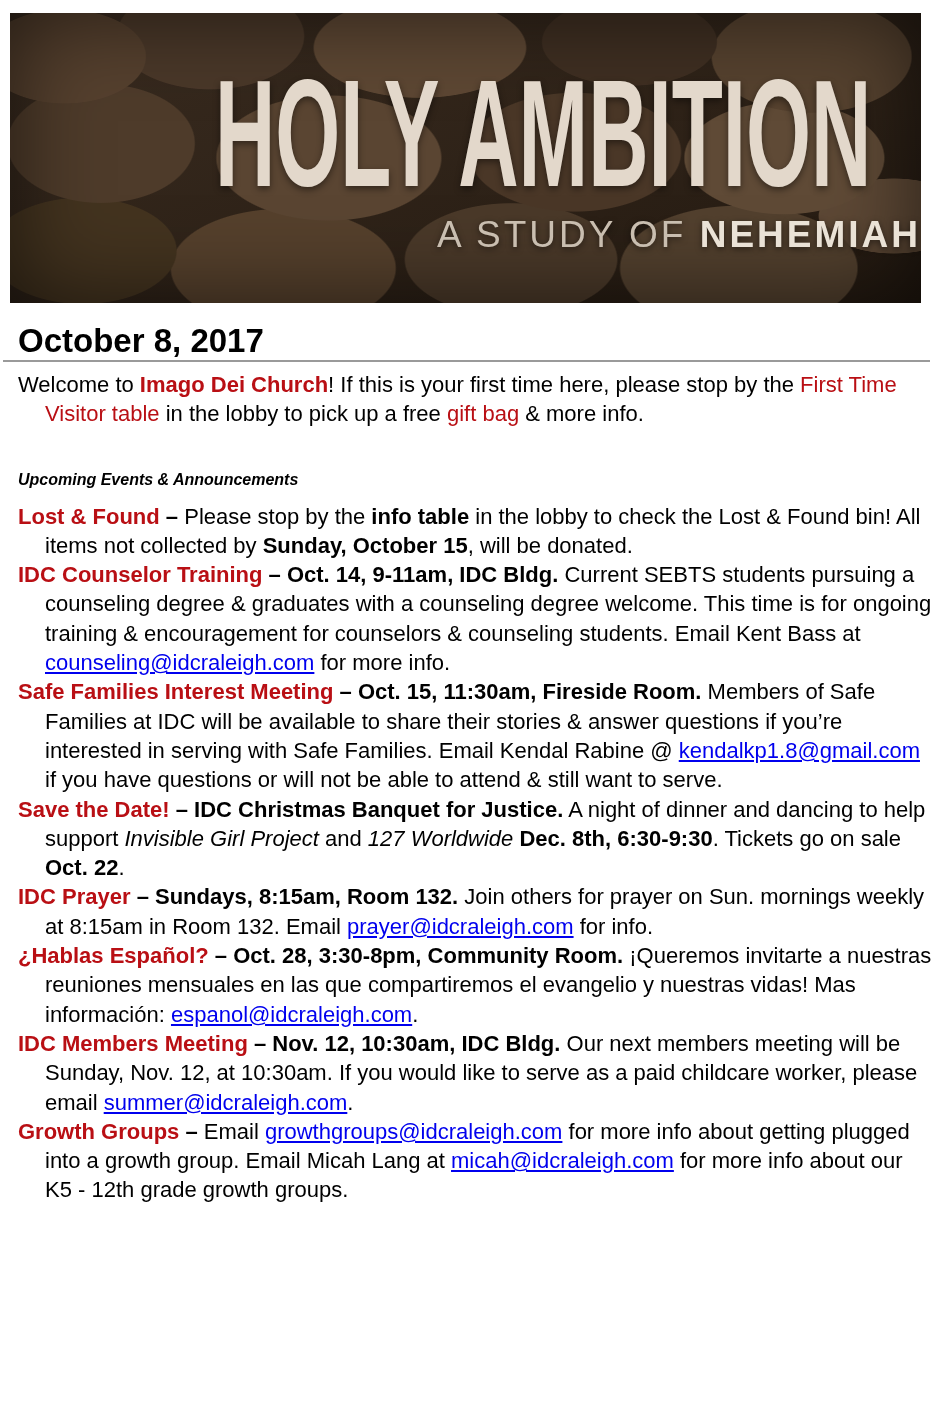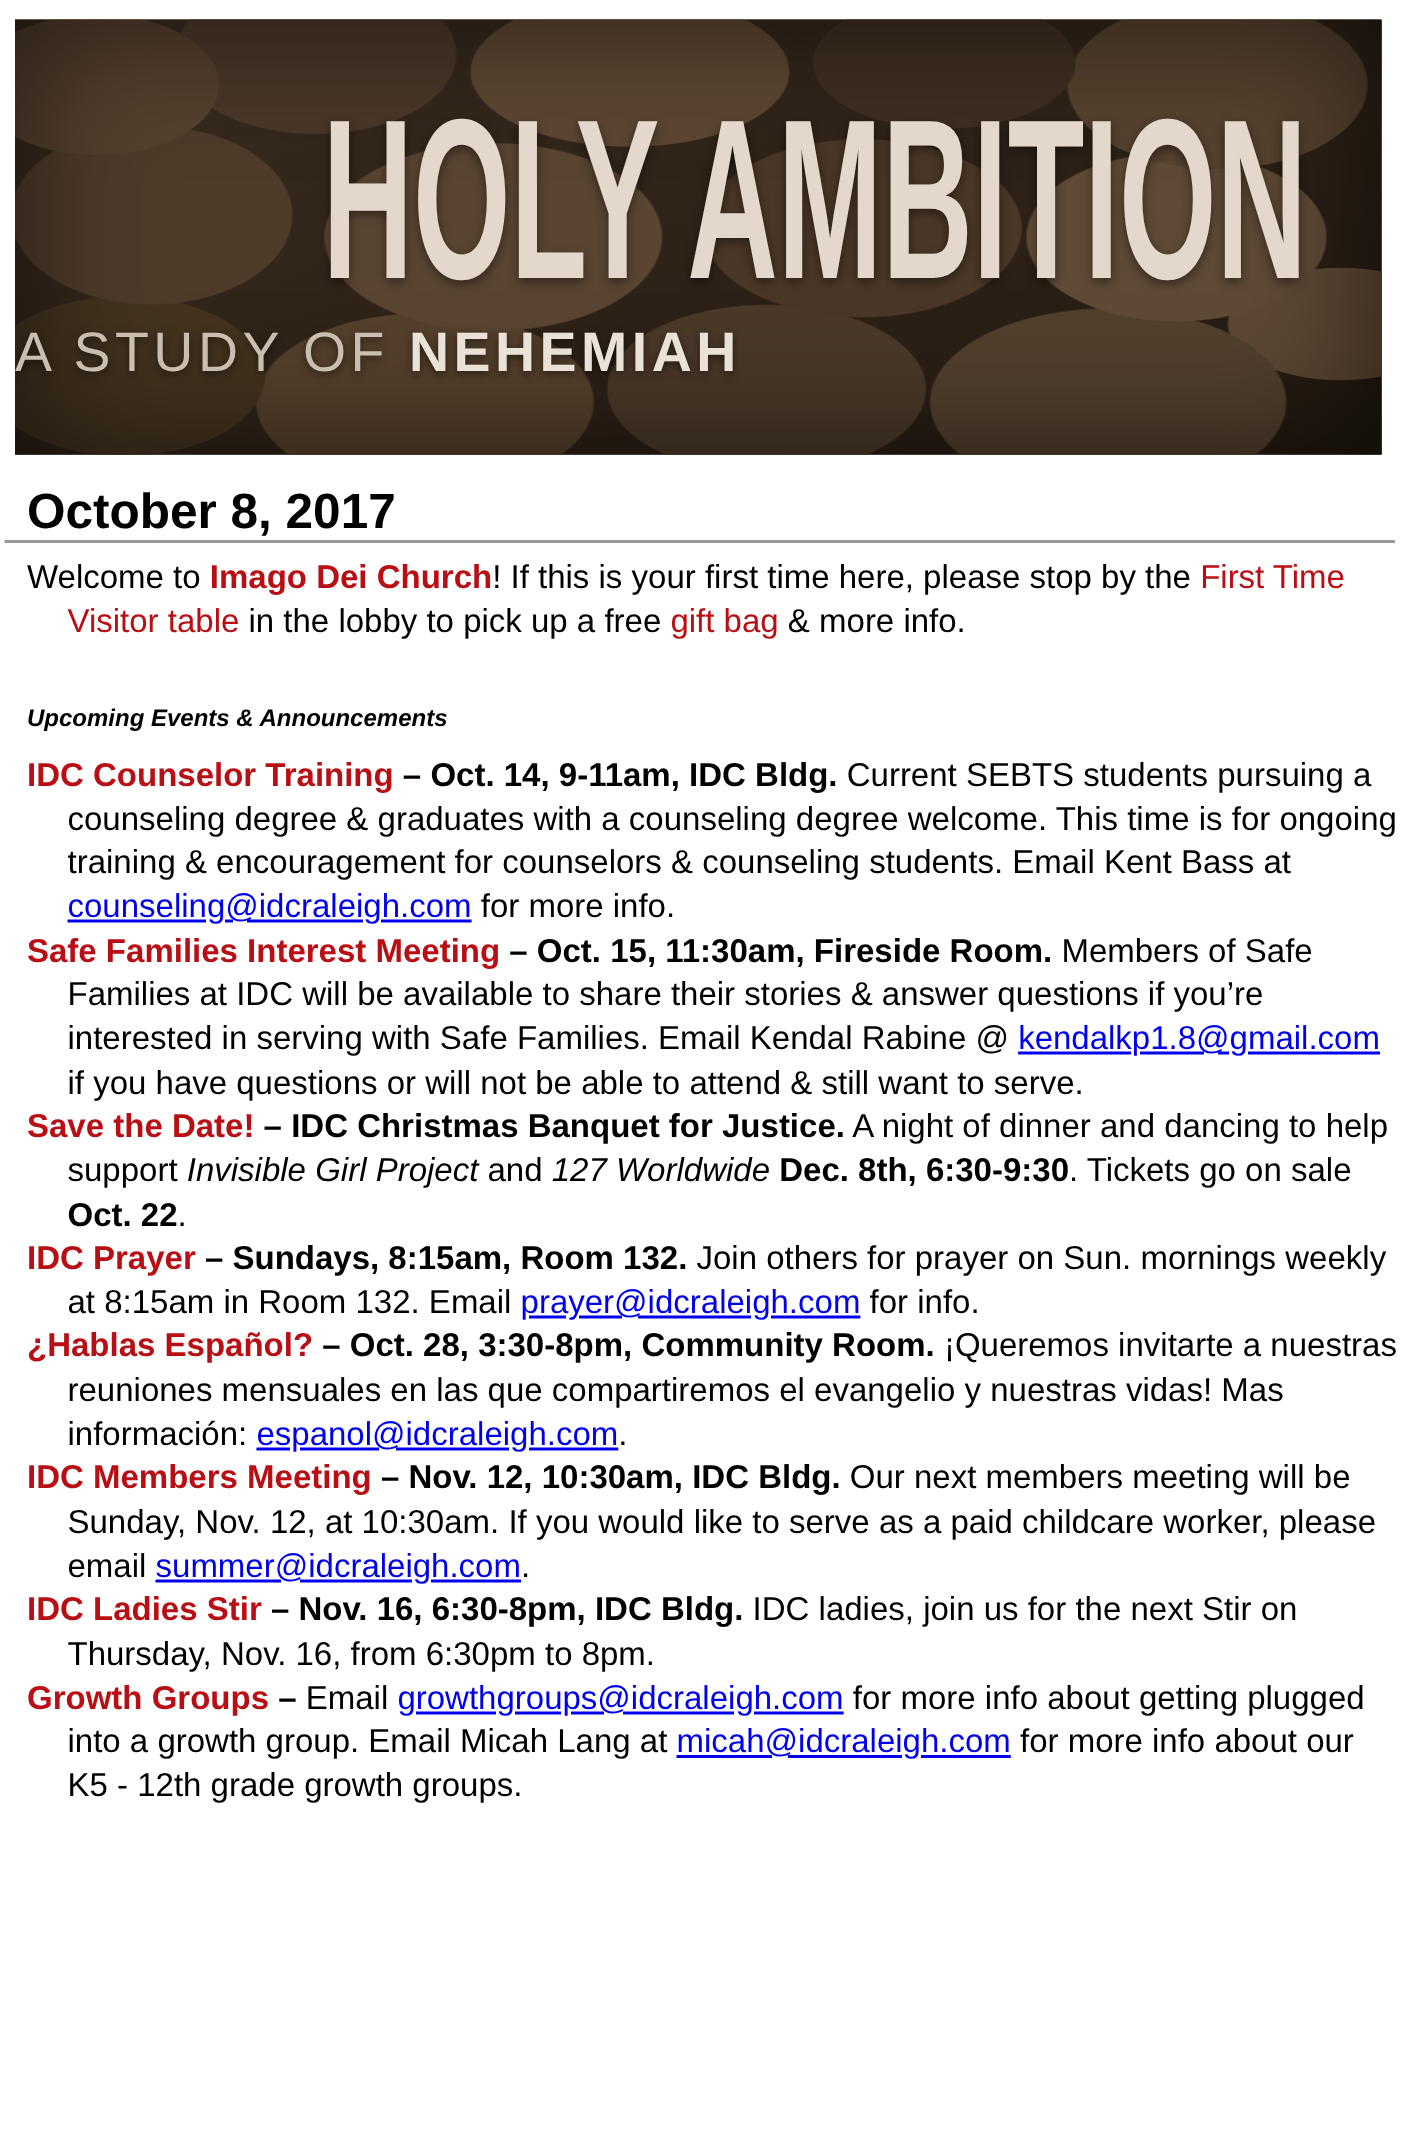--- a/index.html
+++ b/index.html
@@ -46,21 +46,21 @@
     text-align:center;white-space:nowrap;
     font-size:152px;line-height:1;font-weight:bold;
     letter-spacing:0;
     color:#e3d8cb;
     transform:scaleX(0.55);
     transform-origin:50% 50%;
     text-shadow:0 3px 10px rgba(0,0,0,.45);
   }
   .banner-subtitle{
     position:absolute;top:202px;left:0;width:100%;
-    text-align:left;white-space:nowrap;
+    text-align:right;white-space:nowrap;
     font-size:37px;line-height:1.1;
     letter-spacing:3px;
     color:#c9beb0;
     text-shadow:0 2px 6px rgba(0,0,0,.5);
   }
   .banner-subtitle .emph{
     font-weight:bold;color:#eae2d6;
   }
 
   
@@ -105,21 +105,21 @@
   <div class="banner-subtitle"><span>A STUDY OF </span><span class="emph">NEHEMIAH</span></div>
 </div>
 
 <h1 class="date-heading">October 8, 2017</h1>
 <div class="rule"></div>
 
 <p class="welcome"><span class="s-n">Welcome to </span><span class="s-rb">Imago Dei Church</span><span class="s-n">! If this is your first time here, please stop by the </span><span class="s-r">First Time Visitor table</span><span class="s-n"> in the lobby to pick up a free </span><span class="s-r">gift bag</span><span class="s-n"> &amp; more info.</span></p>
 
 <h2 class="events-heading">Upcoming Events &amp; Announcements</h2>
 <div class="events" id="events-list">
+    <p class="event"><span class="s-rb">Lost &amp; Found</span><span class="s-b"> – </span><span class="s-n">Please stop by the </span><span class="s-b">info table</span><span class="s-n"> in the lobby to check the Lost &amp; Found bin! All items not collected by </span><span class="s-b">Sunday, October 15</span><span class="s-n">, will be donated.</span></p>
     <p class="event"><span class="s-rb">IDC Counselor Training</span><span class="s-b"> – Oct. 14, 9-11am, IDC Bldg.</span><span class="s-n"> Current SEBTS students pursuing a counseling degree &amp; graduates with a counseling degree welcome. This time is for ongoing training &amp; encouragement for counselors &amp; counseling students. Email Kent Bass at </span><a class="s-l" href="#">counseling@idcraleigh.com</a><span class="s-n"> for more info.</span></p>
     <p class="event"><span class="s-rb">Safe Families Interest Meeting</span><span class="s-b"> – Oct. 15, 11:30am, Fireside Room.</span><span class="s-n"> Members of Safe Families at IDC will be available to share their stories &amp; answer questions if you’re interested in serving with Safe Families. Email Kendal Rabine @ </span><a class="s-l" href="#">kendalkp1.8@gmail.com</a><span class="s-n"> if you have questions or will not be able to attend &amp; still want to serve.</span></p>
     <p class="event"><span class="s-rb">Save the Date!</span><span class="s-b"> – IDC Christmas Banquet for Justice.</span><span class="s-n"> A night of dinner and dancing to help support </span><span class="s-i">Invisible Girl Project</span><span class="s-n"> and </span><span class="s-i">127 Worldwide</span><span class="s-n"> </span><span class="s-b">Dec. 8th, 6:30-9:30</span><span class="s-n">. Tickets go on sale </span><span class="s-b">Oct. 22</span><span class="s-n">.</span></p>
     <p class="event"><span class="s-rb">IDC Prayer</span><span class="s-b"> – Sundays, 8:15am, Room 132.</span><span class="s-n"> Join others for prayer on Sun. mornings weekly at 8:15am in Room 132. Email </span><a class="s-l" href="#">prayer@idcraleigh.com</a><span class="s-n"> for info.</span></p>
     <p class="event"><span class="s-rb">¿Hablas Español?</span><span class="s-b"> – Oct. 28, 3:30-8pm, Community Room.</span><span class="s-n"> ¡Queremos invitarte a nuestras reuniones mensuales en las que compartiremos el evangelio y nuestras vidas! Mas información: </span><a class="s-l" href="#">espanol@idcraleigh.com</a><span class="s-n">.</span></p>
     <p class="event"><span class="s-rb">IDC Members Meeting</span><span class="s-b"> – Nov. 12, 10:30am, IDC Bldg.</span><span class="s-n"> Our next members meeting will be Sunday, Nov. 12, at 10:30am. If you would like to serve as a paid childcare worker, please email </span><a class="s-l" href="#">summer@idcraleigh.com</a><span class="s-n">.</span></p>
-    <p class="event"><span class="s-rb">IDC Ladies Stir</span><span class="s-b"> – Nov. 16, 6:30-8pm, IDC Bldg.</span><span class="s-n"> IDC ladies, join us for the next Stir on Thursday, Nov. 16, from 6:30pm to 8pm.</span></p>
     <p class="event"><span class="s-rb">Growth Groups</span><span class="s-b"> – </span><span class="s-n">Email </span><a class="s-l" href="#">growthgroups@idcraleigh.com</a><span class="s-n"> for more info about getting plugged into a growth group. Email Micah Lang at </span><a class="s-l" href="#">micah@idcraleigh.com</a><span class="s-n"> for more info about our K5 - 12th grade growth groups.</span></p>
   </div>
 
 </body></html>

